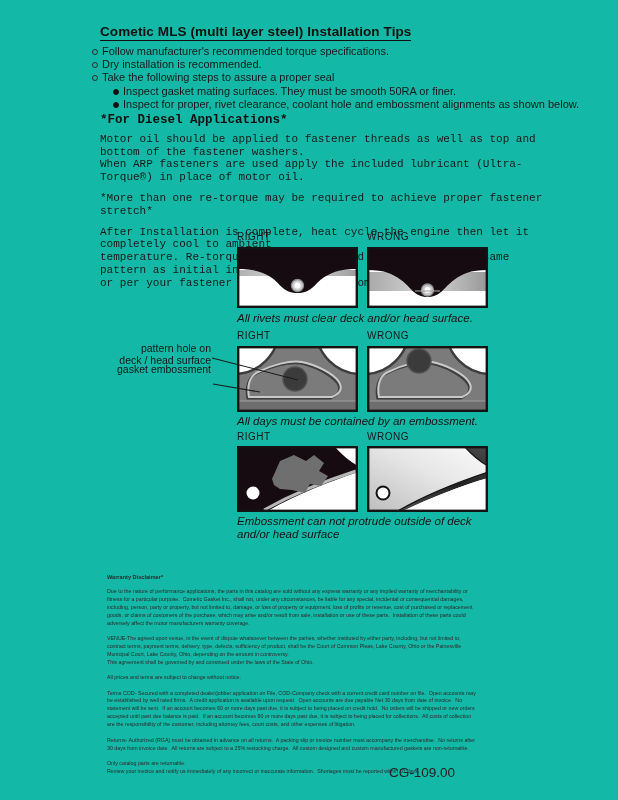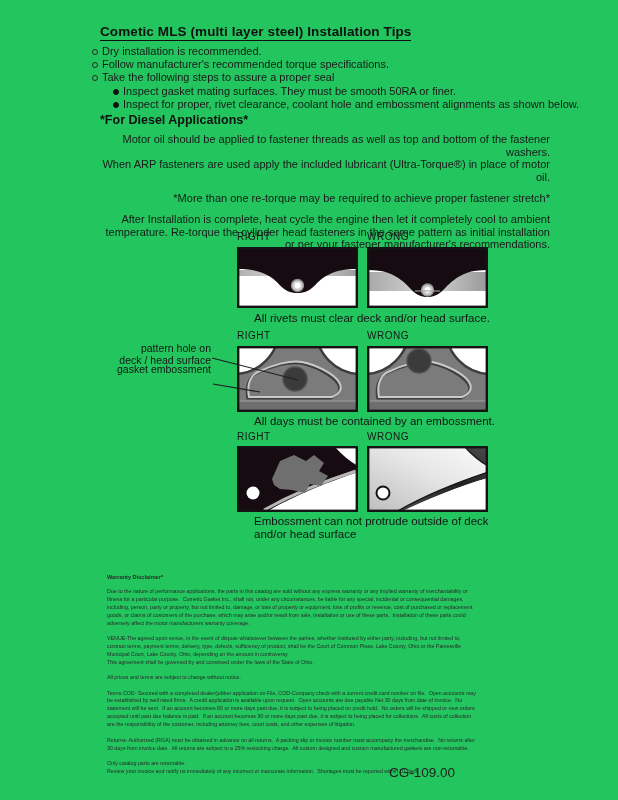--- a/index.html
+++ b/index.html
@@ -1,60 +1,60 @@
 <!DOCTYPE html>
 <html><head>
 <meta charset="utf-8">
 <style>
   html,body { margin:0; padding:0; background:#ffffff; }
   .page {
-    position:relative; width:618px; height:800px; background:#22c55e;
+    position:relative; width:618px; height:800px; background:#14b8a6;
     font-family:"Liberation Sans", sans-serif; color:#1a1a1a; overflow:hidden;
   }
   .doc-title {
     position:absolute; left:100px; top:24px;
     font-size:13.5px; font-weight:bold; color:#111;
     border-bottom:1.6px solid #111; padding-bottom:1px; letter-spacing:.1px;
   }
   .tips { position:absolute; left:92px; top:45px; font-size:11px; line-height:13.2px; }
   .tip { display:flex; align-items:flex-start; }
   .tip .marker {
     flex:0 0 auto; width:4px; height:4px; border:1px solid #2b2b2b;
     border-radius:50%; margin:4px 4px 0 0;
   }
   .tip.sub { margin-left:21px; }
   .tip.sub .marker { background:#111; border-color:#111; }
-  .diesel { position:absolute; left:100px; top:114px; width:450px; font-size:11px; line-height:12.8px; }
+  .diesel { position:absolute; left:100px; top:114px; width:450px; font-size:11px; line-height:12.8px;font-family:Liberation Mono, monospace; }
   .diesel .heading { font-size:12.5px; font-weight:bold; margin:0 0 6px 0; color:#111; }
-  .diesel p { margin:0 0 8px 0; white-space:pre-wrap;text-align:right; }
+  .diesel p { margin:0 0 8px 0; white-space:pre-wrap; }
   .dlabel { position:absolute; width:121px; text-align:left; font-size:10px; color:#161616; letter-spacing:.5px; }
   .dbox { position:absolute; line-height:0; }
-  .dcaption { position:absolute; left:254px; font-size:11.5px; line-height:13px; color:#141414; white-space:pre-wrap; }
+  .dcaption { position:absolute; left:237px; font-size:11.5px; line-height:13px; color:#141414; white-space:pre-wrap;font-style:italic; }
   .callout { position:absolute; right:407px; text-align:right; font-size:10.5px; line-height:11.5px; color:#161616; white-space:pre-wrap; }
   .leaders { position:absolute; left:205px; top:350px; }
   .warranty { position:absolute; left:107px; top:574px; width:436px; color:#2a2a2a; }
   .warranty .heading { font-size:5.6px; font-weight:bold; margin:0 0 8px 0; }
   .warranty p { font-size:5.3px; line-height:7.9px; margin:0 0 7.5px 0; white-space:pre-wrap; }
   .page-code { position:absolute; left:389px; top:757px; font-size:13.5px; color:#222;margin-top:8px; }
 </style>
 </head>
 <body>
 
 <div class="page">
 
   <div class="doc-title">Cometic MLS (multi layer steel) Installation Tips</div>
 
   <div class="tips">
     <div class="tip">
       <span class="marker"></span>
+      <span>Follow manufacturer's recommended torque specifications.</span>
+    </div>
+    <div class="tip">
+      <span class="marker"></span>
       <span>Dry installation is recommended.</span>
-    </div>
-    <div class="tip">
-      <span class="marker"></span>
-      <span>Follow manufacturer's recommended torque specifications.</span>
     </div>
     <div class="tip">
       <span class="marker"></span>
       <span>Take the following steps to assure a proper seal</span>
     </div>
     <div class="tip sub">
       <span class="marker"></span>
       <span>Inspect gasket mating surfaces.  They must be smooth 50RA or finer.</span>
     </div>
     <div class="tip sub">

